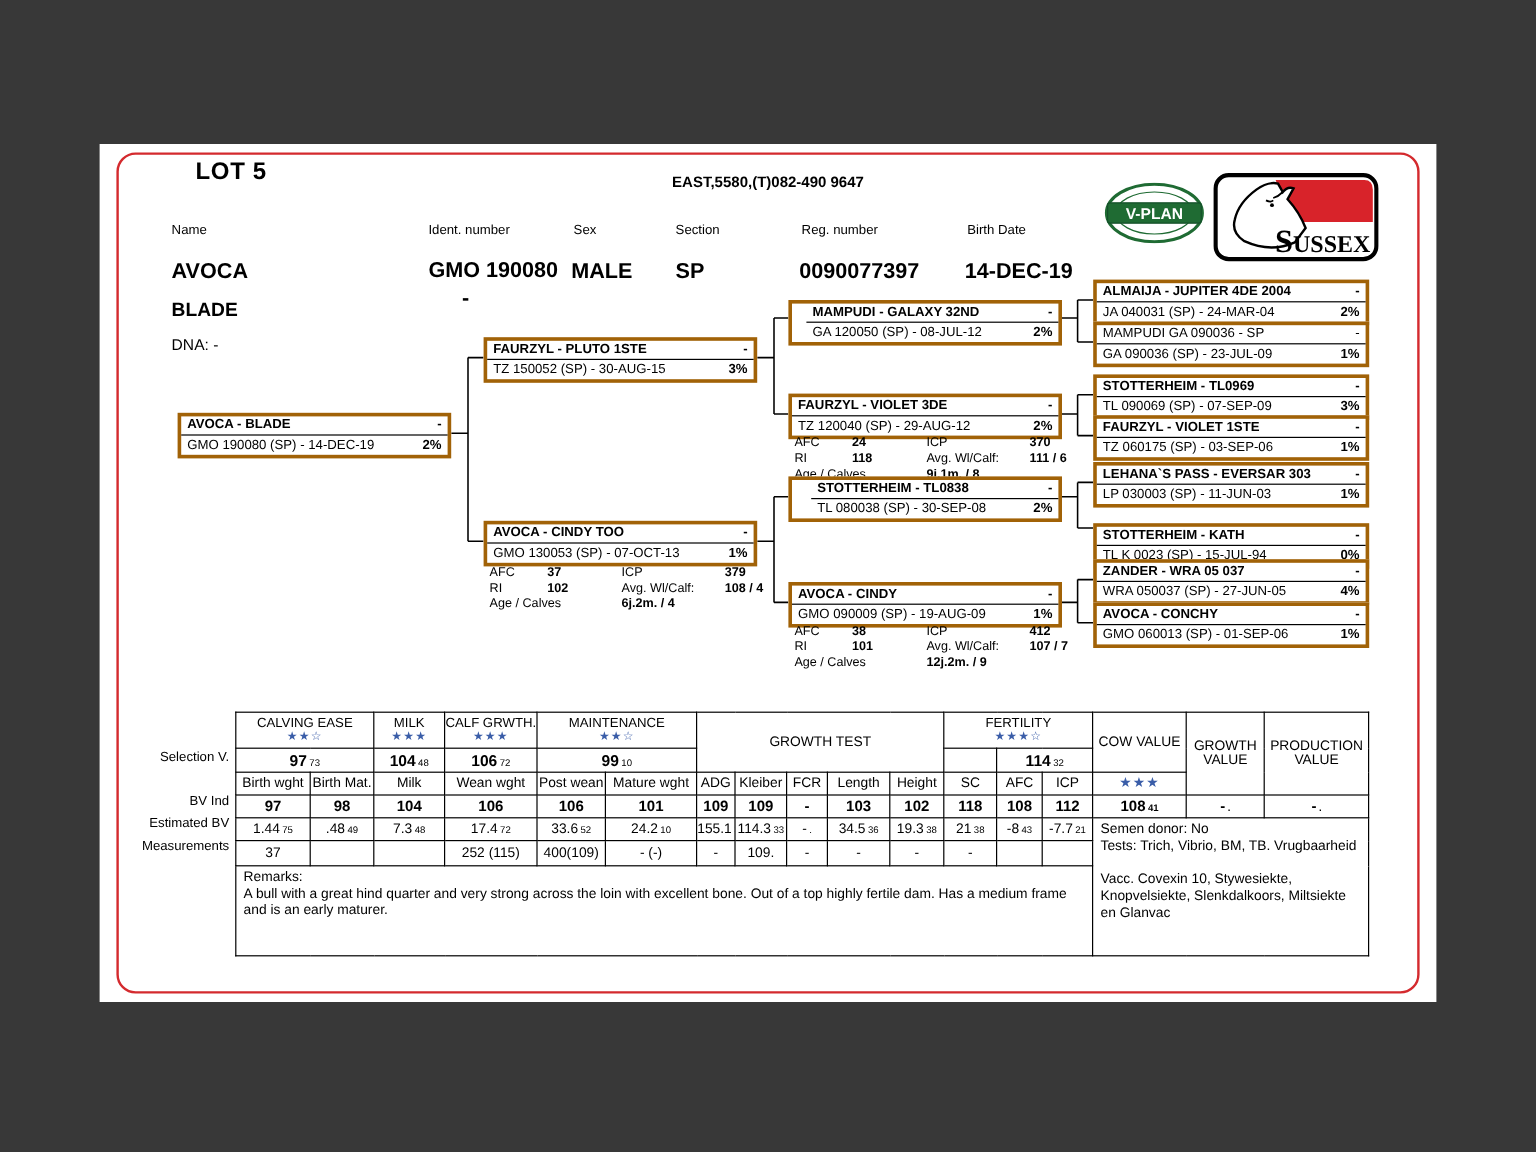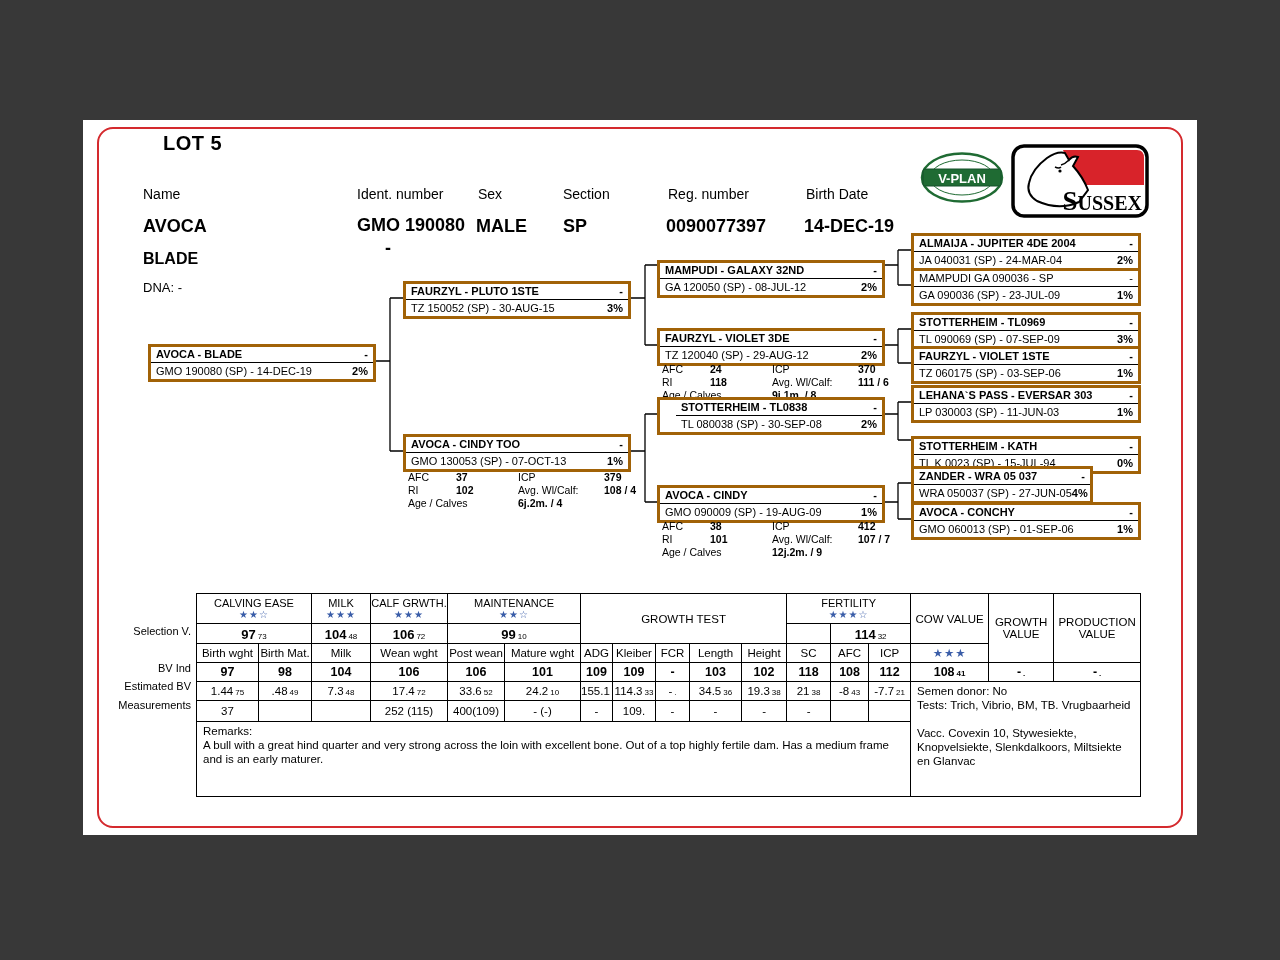--- a/index.html
+++ b/index.html
@@ -6,21 +6,21 @@
   body{
     width:1280px;height:960px;background:#383838;position:relative;
     font-family:"Liberation Sans","DejaVu Sans",sans-serif;color:#000;
   }
   .sheet{position:absolute;left:83px;top:120px;width:1114px;height:715px;background:#fff;}
   .redframe{position:absolute;left:14px;top:7px;right:14px;bottom:7px;border:2px solid #d42a2e;border-radius:16px;}
   .abs{position:absolute;}
 
   .lot{font-size:20px;font-weight:bold;letter-spacing:.5px;}
   .addr{width:520px;text-align:center;font-weight:bold;font-size:12.5px;line-height:16px;}
-  .flabel{font-size:14px;}
+  .flabel{font-size:11px;}
   .fvalue{font-size:18px;font-weight:bold;}
 
   
   .pbox{position:absolute;width:228px;border:3px solid #a16207;background:#fff;box-sizing:border-box;}
   .pbox .nrow{display:flex;justify-content:space-between;align-items:center;height:15px;line-height:15px;
     padding:0 5px;border-bottom:1px solid #000;font-size:11px;font-weight:bold;white-space:nowrap;overflow:hidden;}
   .pbox .irow{display:flex;justify-content:space-between;align-items:center;height:16px;line-height:16px;
     padding:0 5px;font-size:11px;white-space:nowrap;overflow:hidden;}
   .pbox .irow .pct{font-weight:bold;}
   .pbox .nrow.nb{font-weight:normal;}
@@ -52,20 +52,21 @@
   .conn{position:absolute;left:0;top:0;pointer-events:none;}
 </style>
 </head>
 <body>
 
 <div class="sheet">
   <div class="redframe"></div>
 
   <div class="abs lot" style="left:60px;top:12px;margin-left:20px;">LOT 5</div>
   <div class="abs addr" style="left:297px;top:24px;">
+    <div>EAST,5580,(T)082-490 9647</div>
   </div>
 
   <svg class="abs" style="left:837px;top:32px;" width="84" height="51" viewBox="0 0 84 51">
     <ellipse cx="42" cy="25.5" rx="40" ry="24" fill="#fff" stroke="#1f6b33" stroke-width="2.5"></ellipse>
     <ellipse cx="42" cy="25.5" rx="32" ry="17.5" fill="none" stroke="#1f6b33" stroke-width="1"></ellipse>
     <rect x="3" y="17" width="78" height="17" rx="2" fill="#1f6b33" stroke="#14502a" stroke-width="1"></rect>
     <text x="42" y="30.5" text-anchor="middle" font-size="13" font-weight="bold" fill="#fff" font-family="Liberation Sans, sans-serif">V-PLAN</text>
   </svg>
   <svg class="abs" style="left:928px;top:24px;" width="138" height="76" viewBox="0 0 138 76">
     <rect x="2" y="2" width="134" height="70" rx="11" fill="#fff" stroke="#000" stroke-width="3.5"></rect>
@@ -141,21 +142,21 @@
       <span class="val">379</span>
     <span class="lab">RI</span>
       <span class="val">102</span>
     <span class="lab">Avg. Wl/Calf:</span>
       <span class="val">108 / 4</span>
     <span class="lab span2">Age / Calves</span>
     <span class="val">6j.2m. / 4</span>
       <span></span>
   </div>
 
-  <div class="pbox" style="left:574px;top:140px;">
+  <div class="pbox" style="left:574px;top:130px;padding-left:12px;">
     <div class="nrow">
         <span>MAMPUDI -  GALAXY 32ND</span>
         <span>-</span>
       </div>
     <div class="irow">
         <span>GA  120050 (SP) - 08-JUL-12</span>
         <span class="pct">2%</span>
       </div>
   </div>
   <div class="pbox" style="left:574px;top:208px;">
@@ -268,21 +269,21 @@
   <div class="pbox" style="left:828px;top:303px;width:230px;margin-top:13px;">
     <div class="nrow">
         <span>STOTTERHEIM -  KATH</span>
         <span>-</span>
       </div>
     <div class="irow">
         <span>TL  K 0023 (SP) - 15-JUL-94</span>
         <span class="pct">0%</span>
       </div>
   </div>
-  <div class="pbox" style="left:828px;top:346px;width:182px;">
+  <div class="pbox" style="left:828px;top:346px;width:230px;">
     <div class="nrow">
         <span>ZANDER -  WRA 05 037</span>
         <span>-</span>
       </div>
     <div class="irow">
         <span>WRA 050037 (SP) - 27-JUN-05</span>
         <span class="pct">4%</span>
       </div>
   </div>
   <div class="pbox" style="left:828px;top:382px;width:230px;">

